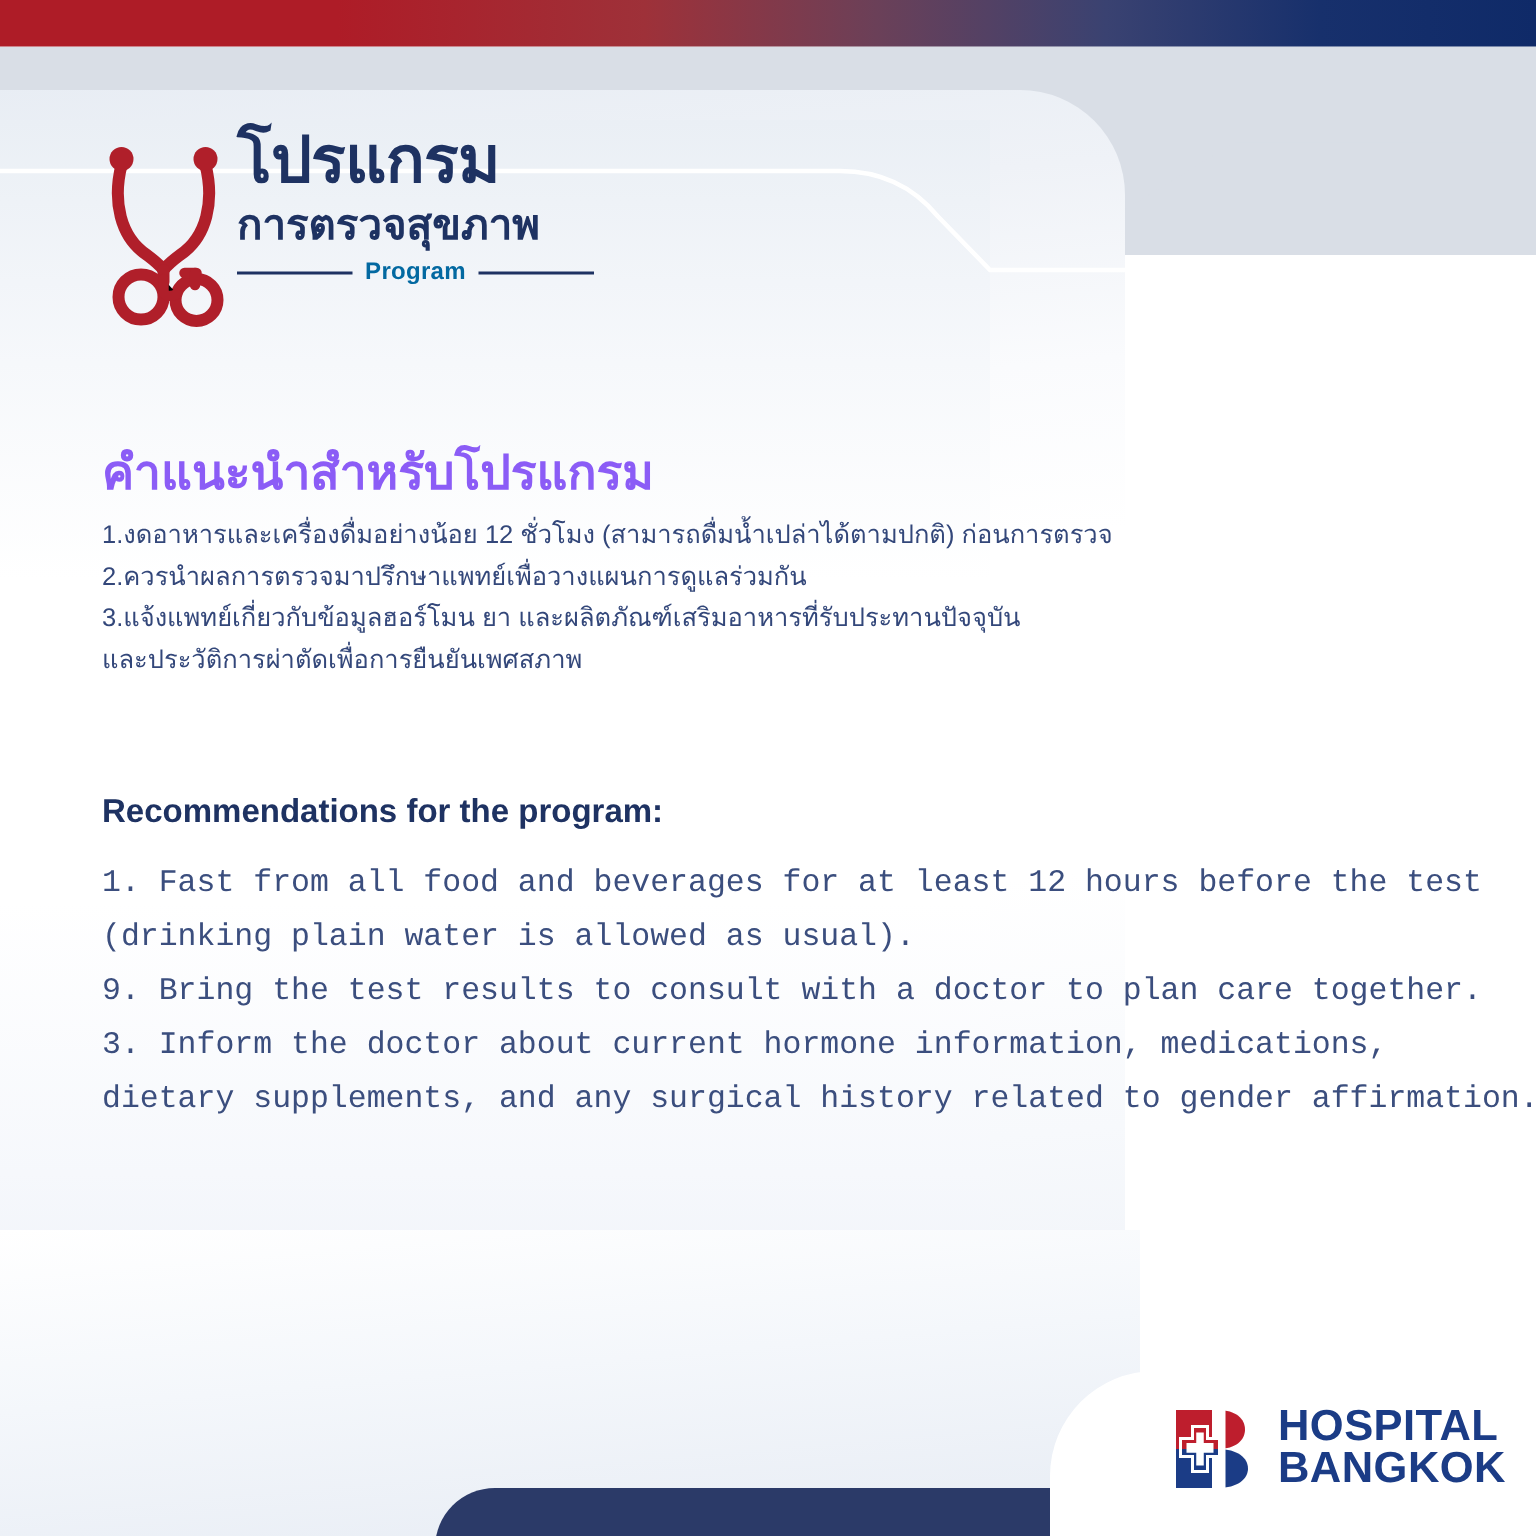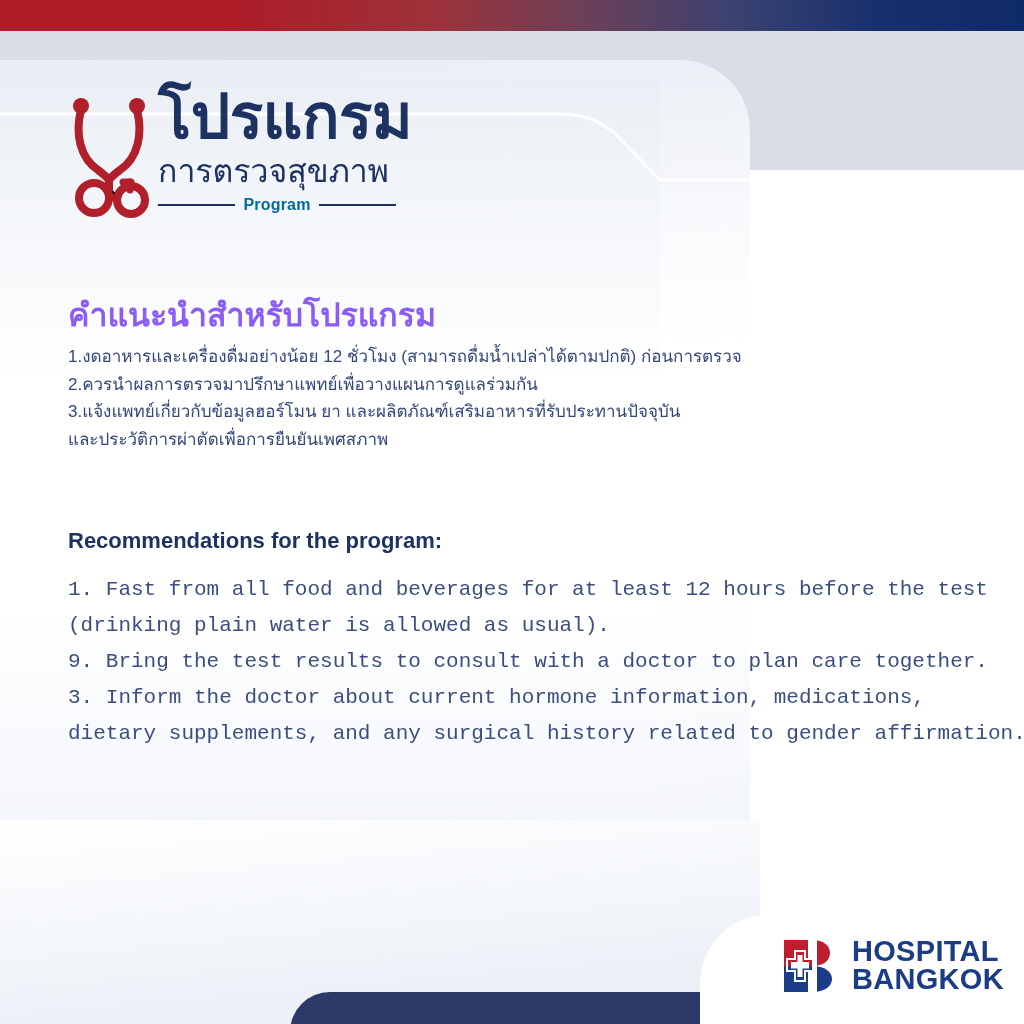--- a/index.html
+++ b/index.html
@@ -126,32 +126,32 @@
     position: absolute;
     left: 0; top: 0;
     width: 82px; height: 132px;
   }
   .logo-text-block {
     position: absolute;
     left: 90px; top: 0px;
     width: 240px;
   }
   .logo-thai-1 {
-    font-size: 62px;
+    font-size: 43px;
     line-height: 1.0;
     font-weight: 700;
     color: #1E3262;
     letter-spacing: -0.5px;
     white-space: nowrap;
   }
   .logo-thai-2 {
     margin-top: 7px;
-    font-size: 32px;
+    font-size: 28px;
     line-height: 1.0;
-    font-weight: 400;
+    font-weight: 700;
     color: #1E3262;
     white-space: nowrap;
   }
   .logo-program-row {
     margin-top: 9px;
     display: flex;
     align-items: center;
     gap: 8px;
     width: 238px;
   }

